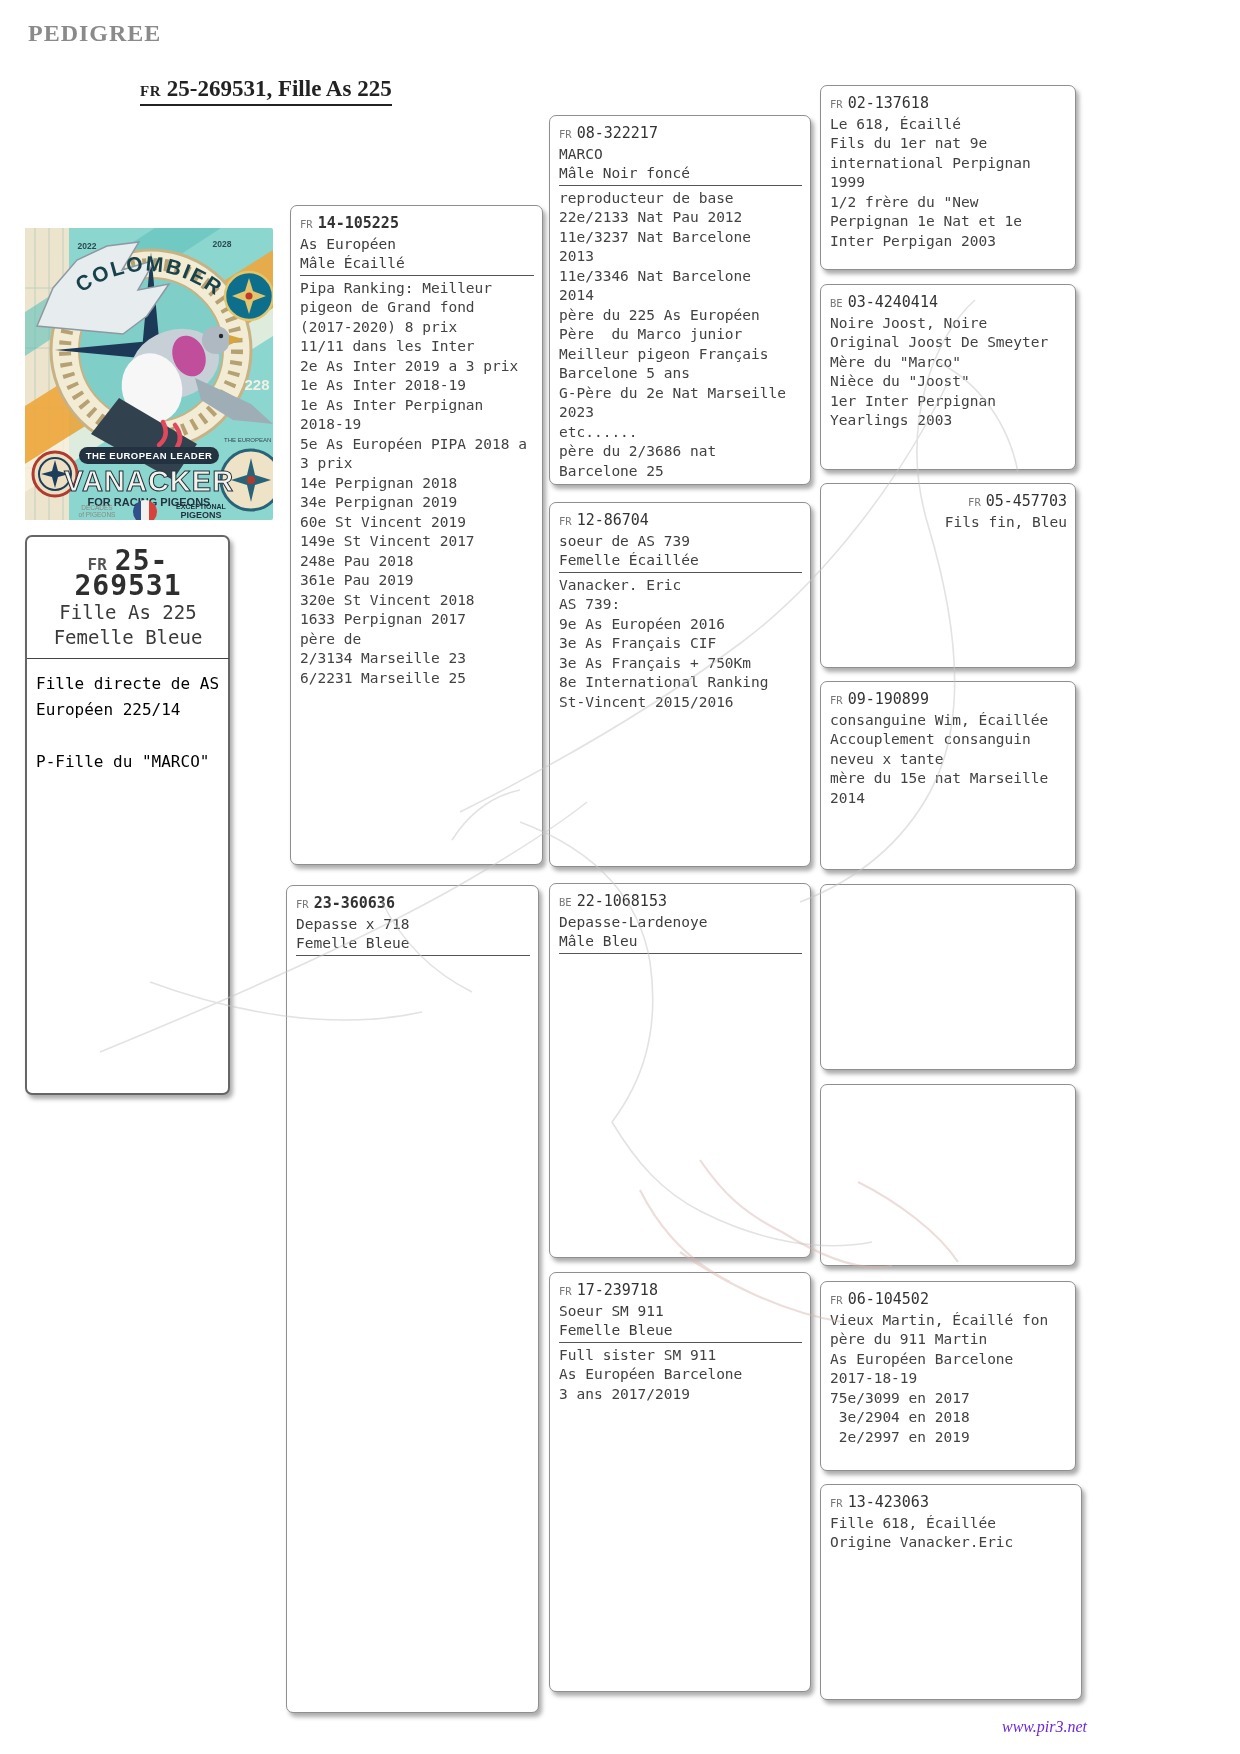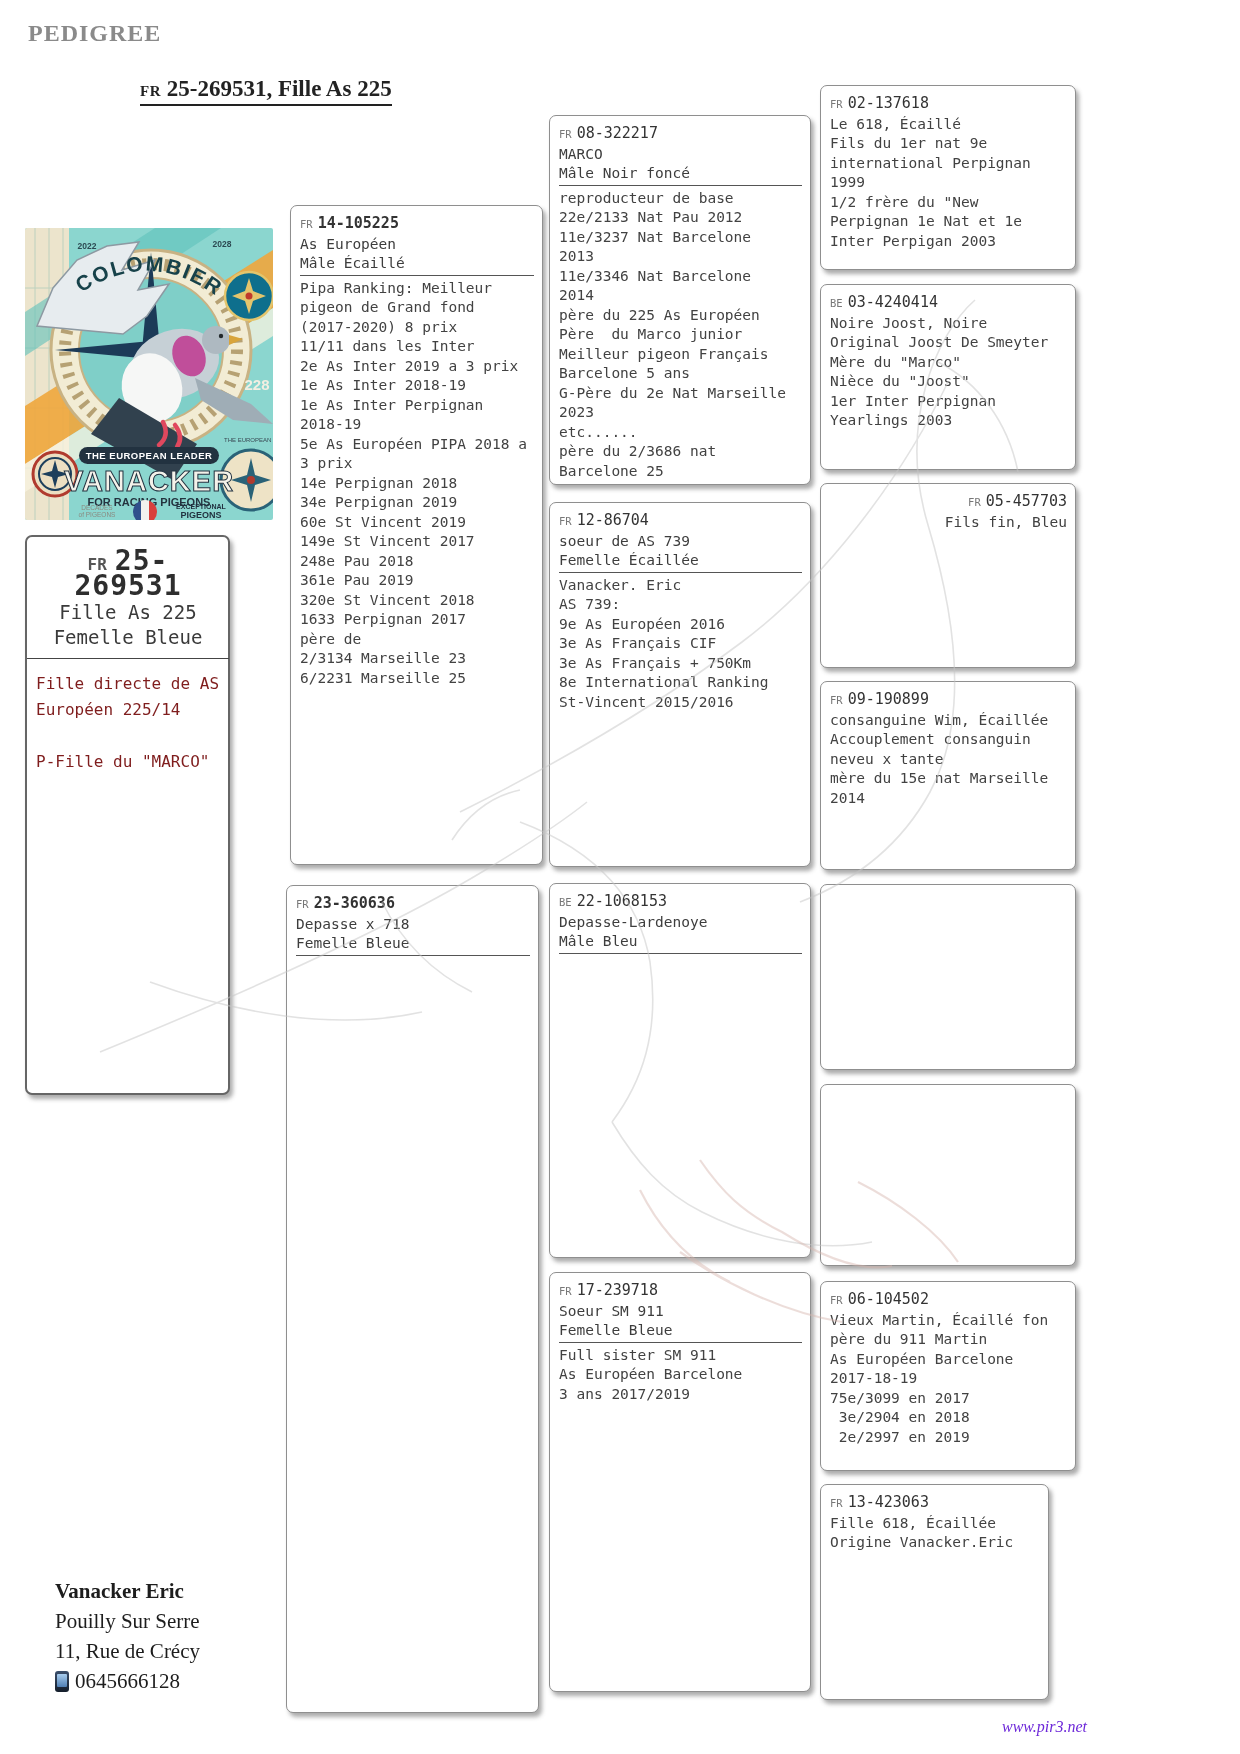--- a/index.html
+++ b/index.html
@@ -19,21 +19,21 @@
   .pbox-head .ring{font-size:15px;color:#333;}
   .pbox-head .ring.bold{font-weight:bold;}
   .headgroup{border-bottom:1.5px solid #555;padding-bottom:1px;margin-bottom:3px;}
   .pbox-body{white-space:pre-wrap;color:#424242;}
   
   .subject-head{text-align:center;padding-top:6px;}
   .subject-head .cc-big{font-size:16px;font-weight:bold;color:#555;margin-right:8px;}
   .subject-head .ring-big{font-size:28px;font-weight:bold;color:#2e2e2e;letter-spacing:1px;}
   .subj-line{font-size:19px;line-height:25px;color:#3a3a3a;}
   .subject-rule{border-bottom:1.8px solid #444;margin:8px -9px 8px -9px;}
-  .subject-body{white-space:pre-wrap;font-size:16px;line-height:26px;color:#7f1d1d;margin-top:12px;}
+  .subject-body{white-space:pre-wrap;font-size:16px;line-height:26px;color:#000000;margin-top:12px;}
   
   .poster{position:absolute;left:25px;top:228px;width:248px;height:292px;border-radius:2px;overflow:hidden;}
   
   .watermark{position:absolute;left:0;top:0;pointer-events:none;z-index:30;}
   
   .contact{position:absolute;left:55px;top:1576px;font-family:"Liberation Serif","DejaVu Serif",serif;
         font-size:21px;line-height:30px;color:#1d1d1d;}
   .contact .cname{font-weight:bold;}
   .phone-row{display:flex;align-items:center;gap:6px;}
   .phone-icon{display:inline-block;width:14px;height:21px;background:linear-gradient(#3a4e6b,#141e2b);
@@ -293,21 +293,21 @@
     <div class="pbox-head"><span class="cc">FR</span><span class="ring">06-104502</span></div>
     <div class="pbox-body">Vieux Martin, Écaillé fon
 père du 911 Martin
 As Européen Barcelone
 2017-18-19
 75e/3099 en 2017
  3e/2904 en 2018
  2e/2997 en 2019</div>
   </div>
 
-  <div class="pbox" style="left:820px;top:1484px;width:229px;height:216px;">
+  <div class="pbox" style="left:820px;top:1484px;width:262px;height:216px;">
     <div class="pbox-head"><span class="cc">FR</span><span class="ring">13-423063</span></div>
     <div class="pbox-body">Fille 618, Écaillée
 Origine Vanacker.Eric</div>
   </div>
 
   <svg class="watermark" width="1240" height="1754" viewBox="0 0 1240 1754">
     <g fill="none" stroke="#c6c6c6" stroke-width="1.6" opacity=".5">
       <path d="M 975,300 C 935,335 898,425 928,525 C 958,625 968,722 930,792 C 900,847 852,882 800,902"></path>
       <path d="M 460,812 C 560,762 662,702 742,642 C 822,582 900,482 948,382"></path>
       <path d="M 520,822 C 600,852 640,902 650,962 C 660,1032 642,1082 612,1122"></path>
@@ -319,25 +319,16 @@
       <path d="M 452,840 C 470,812 492,796 520,790"></path>
     </g>
     <g fill="none" stroke="#d7b6ae" stroke-width="2.2" opacity=".45">
       <path d="M 700,1160 C 722,1192 742,1212 782,1232 C 822,1257 862,1272 892,1266"></path>
       <path d="M 680,1252 C 722,1282 782,1312 842,1322"></path>
       <path d="M 858,1182 C 898,1202 938,1232 958,1262"></path>
       <path d="M 640,1190 C 660,1230 690,1262 730,1282"></path>
     </g>
   </svg>
 
-  <div class="contact">
-    <div class="cname">Vanacker Eric</div>
-    <div>Pouilly Sur Serre</div>
-    <div>11, Rue de Crécy</div>
-    <div class="phone-row">
-      <span class="phone-icon"></span>
-      <span>0645666128</span>
-    </div>
-  </div>
 
   <div class="footer-url">www.pir3.net</div>
 
 </div>
 
 </body></html>

